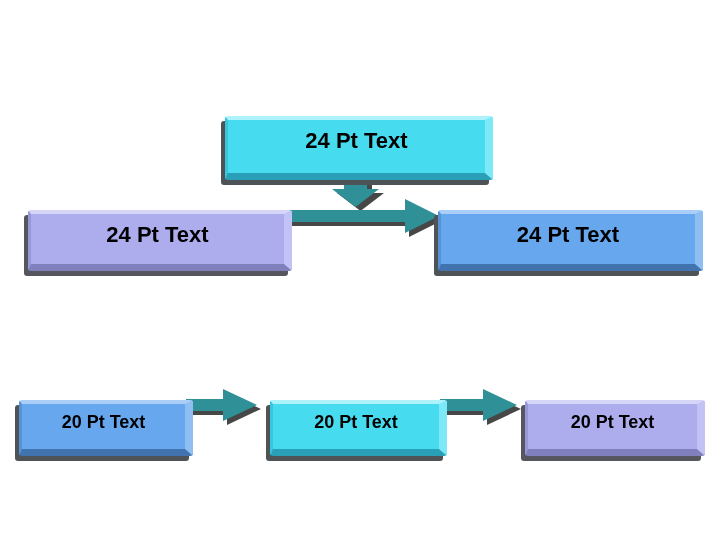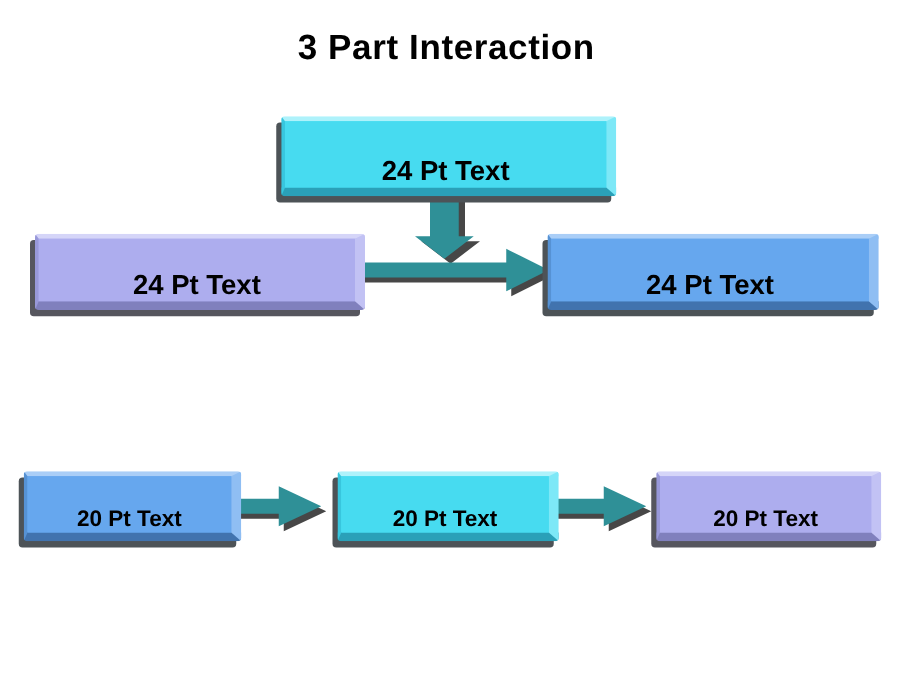--- a/index.html
+++ b/index.html
@@ -29,28 +29,29 @@
     width: 720px; height: 540px;
     z-index: 1;
   }
   .arrow-shadow { fill: #474747; }
   .arrow-body   { fill: #2f9097; }
   .box {
     position: absolute;
     z-index: 2;
     box-sizing: border-box;
     display: flex;
-    align-items: flex-end;
+    align-items: flex-start;
     justify-content: center;
     padding-top: 8px;
     font-weight: bold;
     color: #000000;
     border-style: solid;
     border-width: 4px 8px 7px 3px;
     border-radius: 3px;
+    margin-top: 23px;
   }
   .box .box-label { white-space: nowrap; }
 
   .box.cyan {
     background: #47dbf0;
     border-top-color: #aef2fb;
     border-right-color: #7de8f7;
     border-bottom-color: #2aa0b8;
     border-left-color: #38c6de;
     box-shadow: -4px 5px 0 0 #4d5357;
@@ -77,21 +78,20 @@
   #box-middle-right  { left: 438px; top: 187px; width: 265px; height: 61px; font-size: 22px; }
   #box-bottom-left   { left:  19px; top: 377px; width: 174px; height: 56px; font-size: 18px; }
   #box-bottom-center { left: 270px; top: 377px; width: 177px; height: 56px; font-size: 18px; }
   #box-bottom-right  { left: 525px; top: 377px; width: 180px; height: 56px; font-size: 18px; }
 </style>
 </head>
 <body>
 
 <div class="slide">
 
-  <div class="title">3 Part Interaction</div>
 
   <svg class="arrows" viewBox="0 0 720 540" xmlns="http://www.w3.org/2000/svg">
 
     <g>
       <path class="arrow-shadow" transform="translate(5,4)" d="M344,150 H367 V189 H379 L355.5,207 L332,189 H344 Z"></path>
       <path class="arrow-body" d="M344,150 H367 V189 H379 L355.5,207 L332,189 H344 Z"></path>
     </g>
 
     <g>
       <path class="arrow-shadow" transform="translate(4,4)" d="M284,210 H405 V199 L439,216 L405,233 V222 H284 Z"></path>

